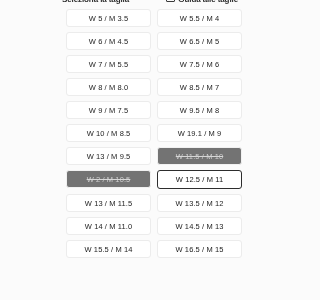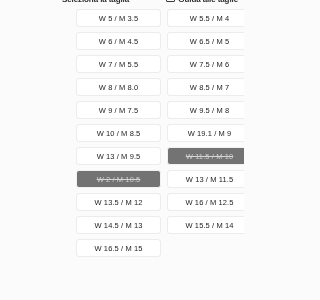--- a/index.html
+++ b/index.html
@@ -72,21 +72,21 @@
     top: 0;
     width: 1px;
     height: 2px;
     background: #3a3a3a;
     box-shadow: 2px 0 0 #3a3a3a, 4px 0 0 #3a3a3a;
   }
 
   
   .size-grid {
     position: absolute;
-    left: 76px;
+    left: 66px;
     top: 9px;
     width: 176px;
     display: grid;
     grid-template-columns: 1fr 1fr;
     column-gap: 6px;
     row-gap: 5px;
   }
 
   .size-cell {
     height: 18px;
@@ -155,23 +155,24 @@
       <div class="size-cell">W 7.5 / M 6</div>
       <div class="size-cell">W 8 / M 8.0</div>
       <div class="size-cell">W 8.5 / M 7</div>
       <div class="size-cell">W 9 / M 7.5</div>
       <div class="size-cell">W 9.5 / M 8</div>
       <div class="size-cell">W 10 / M 8.5</div>
       <div class="size-cell">W 19.1 / M 9</div>
       <div class="size-cell">W 13 / M 9.5</div>
       <div class="size-cell disabled">W 11.5 / M 10</div>
       <div class="size-cell disabled">W 2 / M 10.5</div>
+      <div class="size-cell selected">W 12.5 / M 11</div>
       <div class="size-cell">W 13 / M 11.5</div>
       <div class="size-cell">W 13.5 / M 12</div>
-      <div class="size-cell">W 16 / M 12.5</div>
+      <div class="size-cell">W 14 / M 11.0</div>
       <div class="size-cell">W 14.5 / M 13</div>
       <div class="size-cell">W 15.5 / M 14</div>
       <div class="size-cell">W 16.5 / M 15</div>
     </div>
 
   <div class="edge-left"></div>
   <div class="edge-right"></div>
 
 </div>
 

